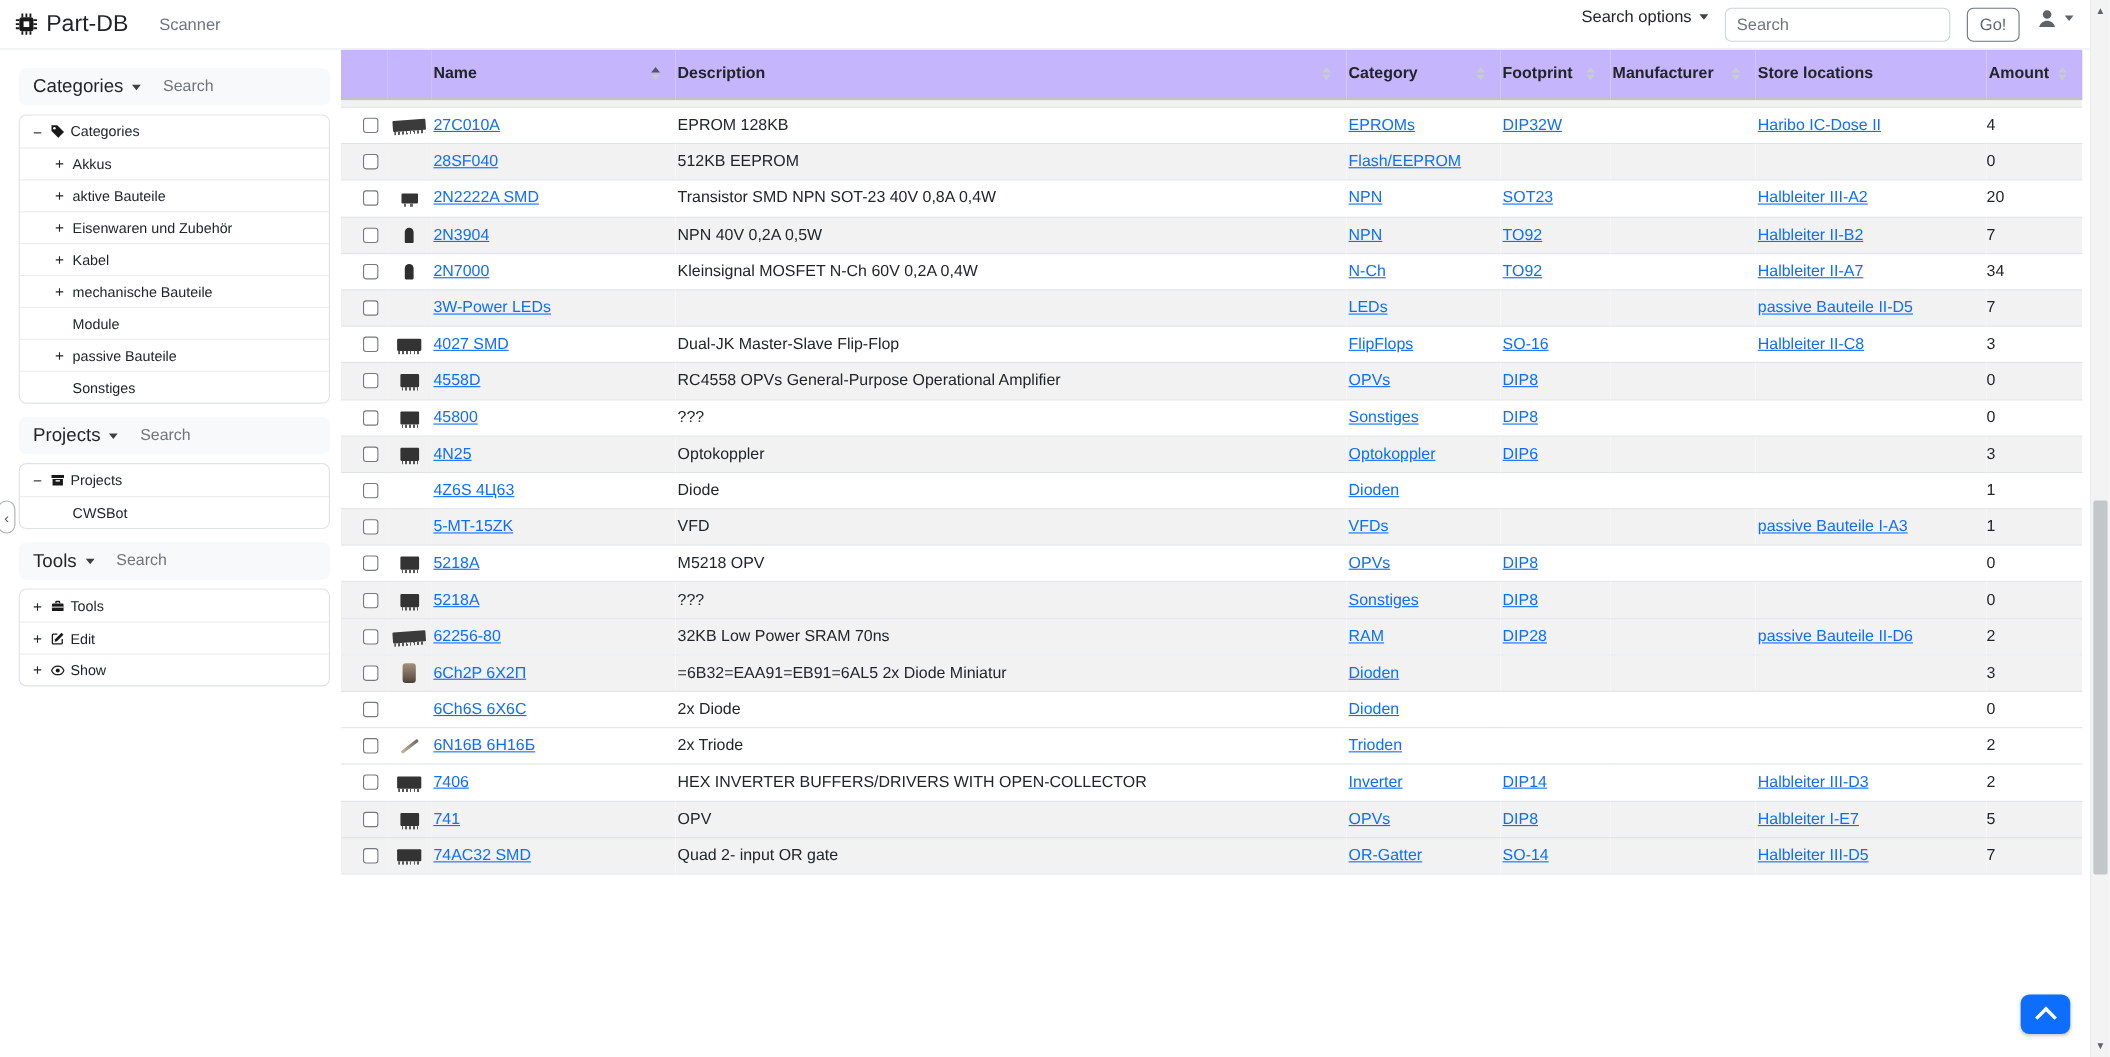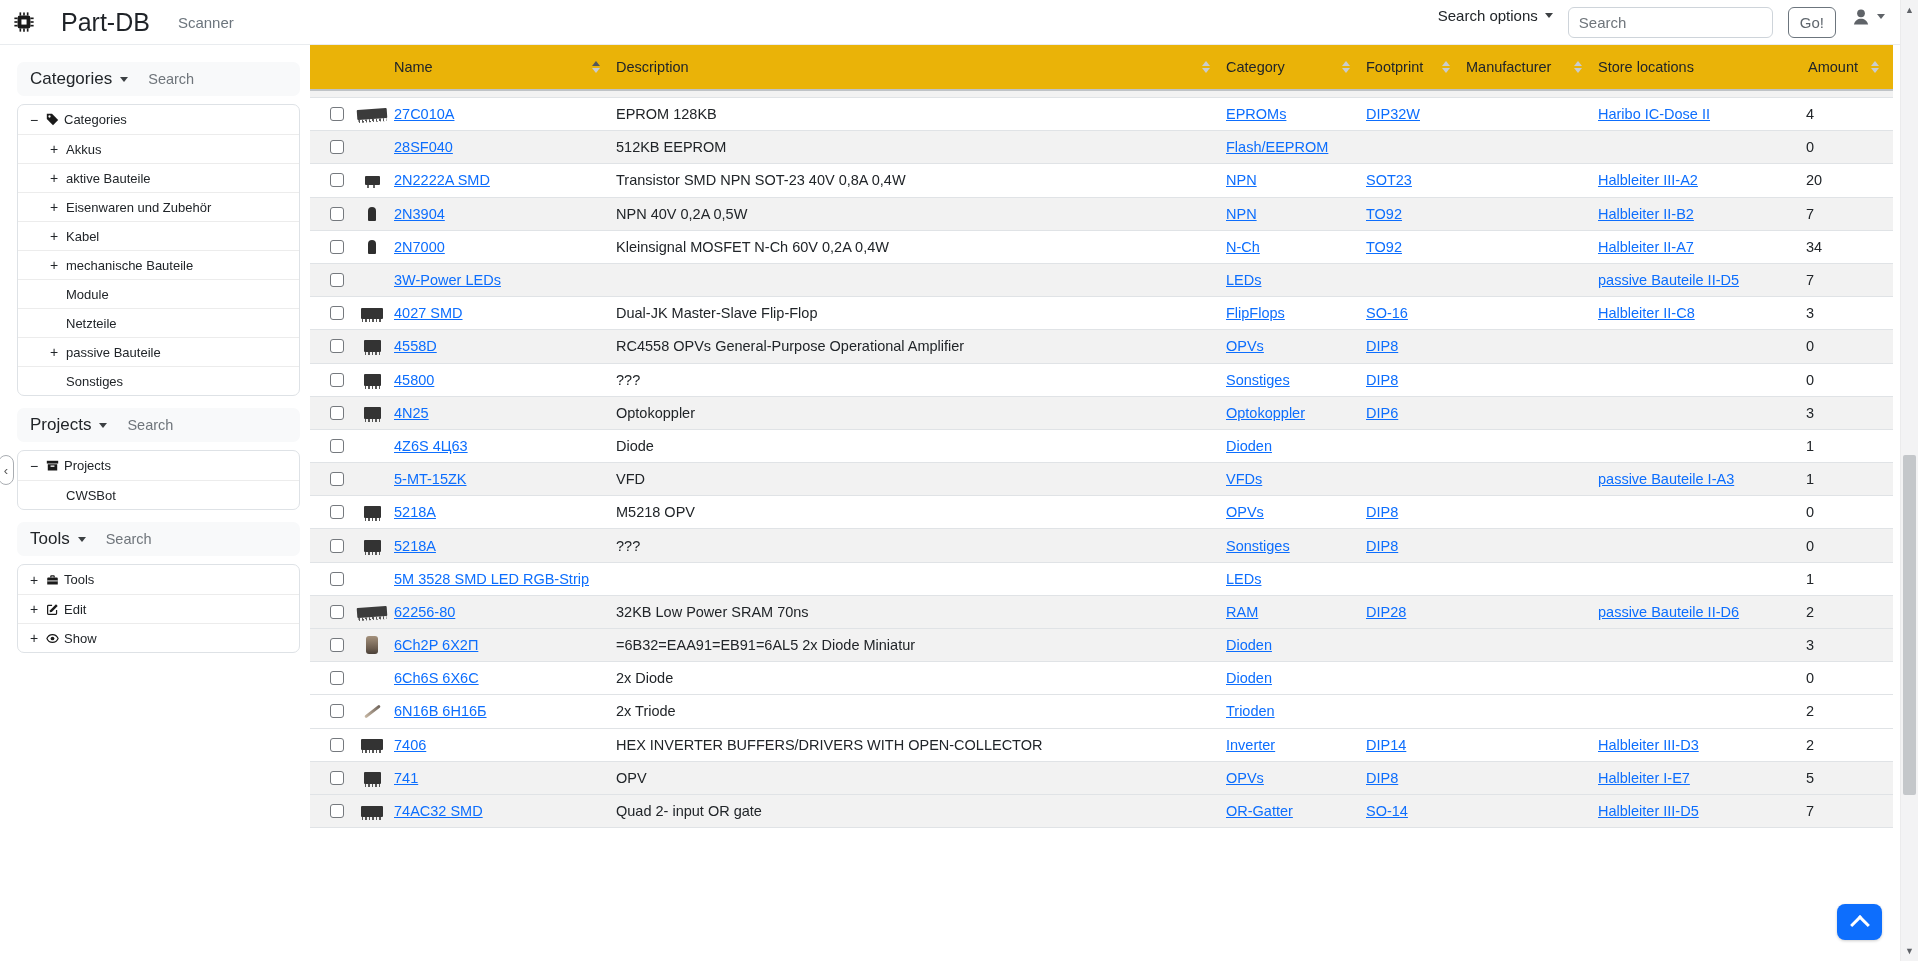--- a/index.html
+++ b/index.html
@@ -5,21 +5,21 @@
   html,body{margin:0;padding:0}
   body{width:1918px;height:961px;overflow:hidden;background:#fff;color:#212529;
        font-family:"Liberation Sans",sans-serif;}
   .app{position:relative;width:1918px;height:961px}
 
   
   .navbar{position:absolute;top:0;left:0;width:1901px;height:45px;background:#fff;
           border-bottom:1px solid #e9ecef;display:flex;align-items:center;
           justify-content:space-between;padding:0 16px 0 13px;box-sizing:border-box;z-index:5}
   .nav-left{display:flex;align-items:center;gap:28px}
-  .brand{display:flex;align-items:center;gap:26px;font-size:25px;color:#1f2328;cursor:pointer}
+  .brand{display:flex;align-items:center;gap:7px;font-size:21px;color:#1f2328;cursor:pointer}
   .nav-scanner{color:#6c757d;font-size:15px;text-decoration:none;cursor:pointer}
   .nav-right{display:flex;align-items:flex-start;gap:15px}
   .search-options{font-size:15px;color:#212529;display:flex;align-items:center;gap:7px;cursor:pointer}
   .caret-down{width:0;height:0;border-left:4.5px solid transparent;border-right:4.5px solid transparent;
               border-top:5px solid #3c4043;display:inline-block}
   .nav-search{width:205px;height:31px;border:1px solid #ced4da;border-radius:6px;padding:0 10px;
               font-size:15px;color:#212529;box-sizing:border-box;font-family:inherit;outline:none}
   ::placeholder{color:#6f757b;opacity:1}
   .go-btn{height:31px;padding:0 11px;border:1px solid #6c757d;border-radius:6px;background:#fff;
           color:#5f666d;font-size:15px;font-family:inherit;cursor:pointer}
@@ -40,22 +40,22 @@
   .tgl{width:16px;font-size:14px;color:#212529;flex:0 0 16px}
   .tico{width:18px;display:flex;align-items:center;flex:0 0 18px}
   .tlabel{color:#212529;white-space:nowrap}
   .collapse-handle{position:absolute;left:-2px;top:455px;width:16px;height:30px;border:1px solid #a9adb2;
                    border-radius:8px;background:#fff;color:#555;font-size:13px;display:flex;
                    align-items:center;justify-content:center;padding:0;cursor:pointer;z-index:6}
 
   
   .main{position:absolute;left:310px;top:45px;width:1583px}
   table{border-collapse:collapse;width:1583px;table-layout:fixed}
-  th{height:44px;border-bottom:2px solid #bfc3c7;font-size:14.5px;font-weight:400;text-align:right;
-     vertical-align:middle;padding:0;background:#eab308;cursor:pointer}
+  th{height:44px;border-bottom:2px solid #bfc3c7;font-size:14.5px;font-weight:700;text-align:right;
+     vertical-align:middle;padding:0;background:#c4b5fd;cursor:pointer}
   .hcell{display:flex;align-items:center;justify-content:space-between;padding:0 14px 0 2px}
   td{height:32.2px;border-bottom:1px solid #e0e3e6;font-size:14.5px;padding:0;vertical-align:middle;
      overflow:hidden;white-space:nowrap}
   tr.even td{background:#f2f2f2}
   tr.partial td{height:6px;background:#f2f2f2}
   .c-check{width:42px}.c-thumb{width:40px}.c-name{width:222px}.c-desc{width:610px}.c-cat{width:140px}
   .c-fp{width:100px}.c-mfr{width:132px}.c-loc{width:210px}.c-amt{width:87px}
   td.pad{padding-left:2px}
   a.lnk{color:#0d6efd;text-decoration:underline;cursor:pointer}
   .rowcb{appearance:none;-webkit-appearance:none;width:14px;height:14px;border:1px solid #75797e;
@@ -179,24 +179,20 @@
           <span class="tgl">+</span>
           <span class="tlabel">Kabel</span>
         </div>
         <div class="ti l1">
           <span class="tgl">+</span>
           <span class="tlabel">mechanische Bauteile</span>
         </div>
         <div class="ti l1">
           <span class="tgl"></span>
           <span class="tlabel">Module</span>
-        </div>
-        <div class="ti l1">
-          <span class="tgl"></span>
-          <span class="tlabel">Netzteile</span>
         </div>
         <div class="ti l1">
           <span class="tgl">+</span>
           <span class="tlabel">passive Bauteile</span>
         </div>
         <div class="ti l1">
           <span class="tgl"></span>
           <span class="tlabel">Sonstiges</span>
         </div>
       </div>
@@ -536,33 +532,20 @@
               <div class="thumb t-chip-sm"></div>
             </td>
             <td class="c-name pad"><a class="lnk">5218A</a></td>
             <td class="c-desc pad"><span>???</span></td>
             <td class="c-cat pad"><a class="lnk">Sonstiges</a></td>
             <td class="c-fp pad"><a class="lnk">DIP8</a></td>
             <td class="c-mfr pad"></td>
             <td class="c-loc pad"></td>
             <td class="c-amt"><span>0</span></td>
           </tr>
-          <tr class="odd">
-            <td class="c-check">
-              <input class="rowcb" type="checkbox" style="">
-            </td>
-            <td class="c-thumb"></td>
-            <td class="c-name pad"><a class="lnk">5M 3528 SMD LED RGB-Strip</a></td>
-            <td class="c-desc pad"><span></span></td>
-            <td class="c-cat pad"><a class="lnk">LEDs</a></td>
-            <td class="c-fp pad"></td>
-            <td class="c-mfr pad"></td>
-            <td class="c-loc pad"></td>
-            <td class="c-amt"><span>1</span></td>
-          </tr>
           <tr class="even">
             <td class="c-check">
               <input class="rowcb" type="checkbox" style="">
             </td>
             <td class="c-thumb">
               <div class="thumb t-chip-long"></div>
             </td>
             <td class="c-name pad"><a class="lnk">62256-80</a></td>
             <td class="c-desc pad"><span>32KB Low Power SRAM 70ns</span></td>
             <td class="c-cat pad"><a class="lnk">RAM</a></td>

